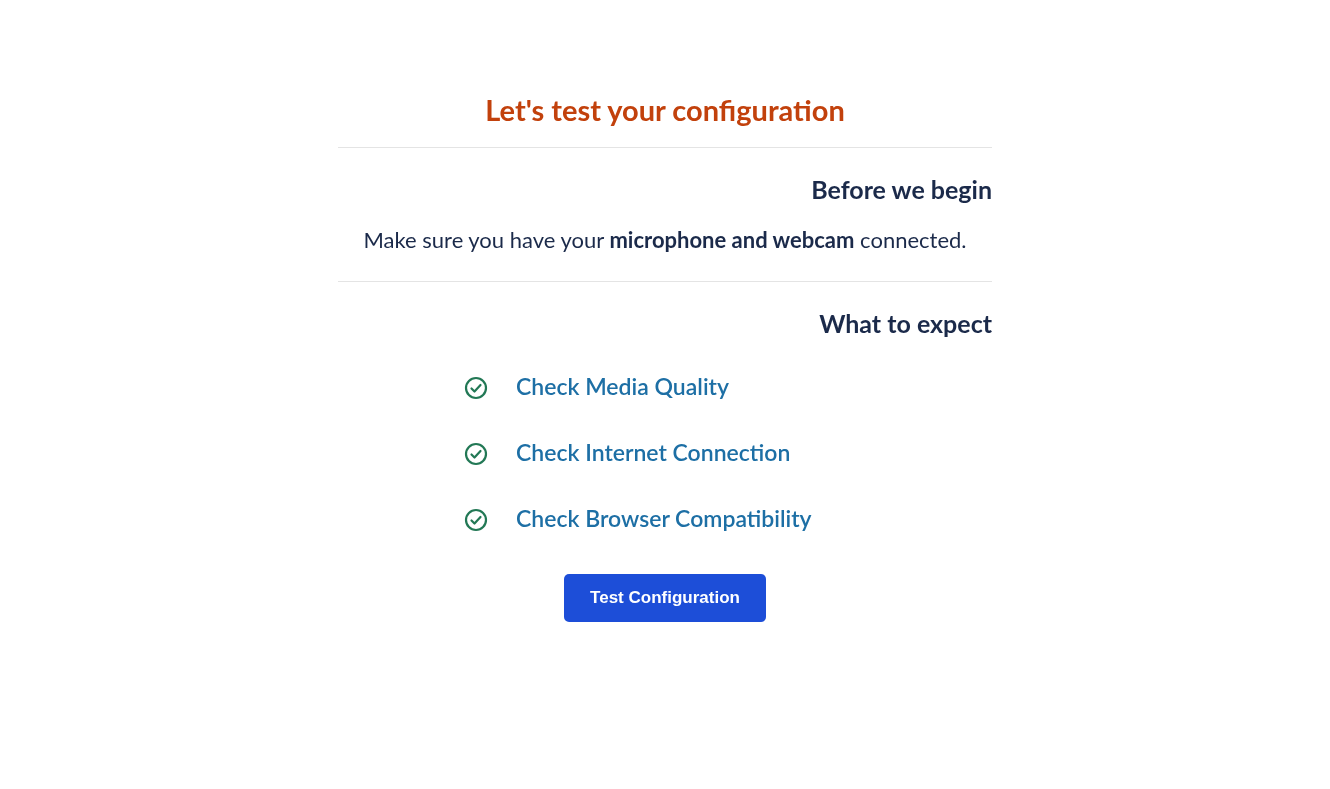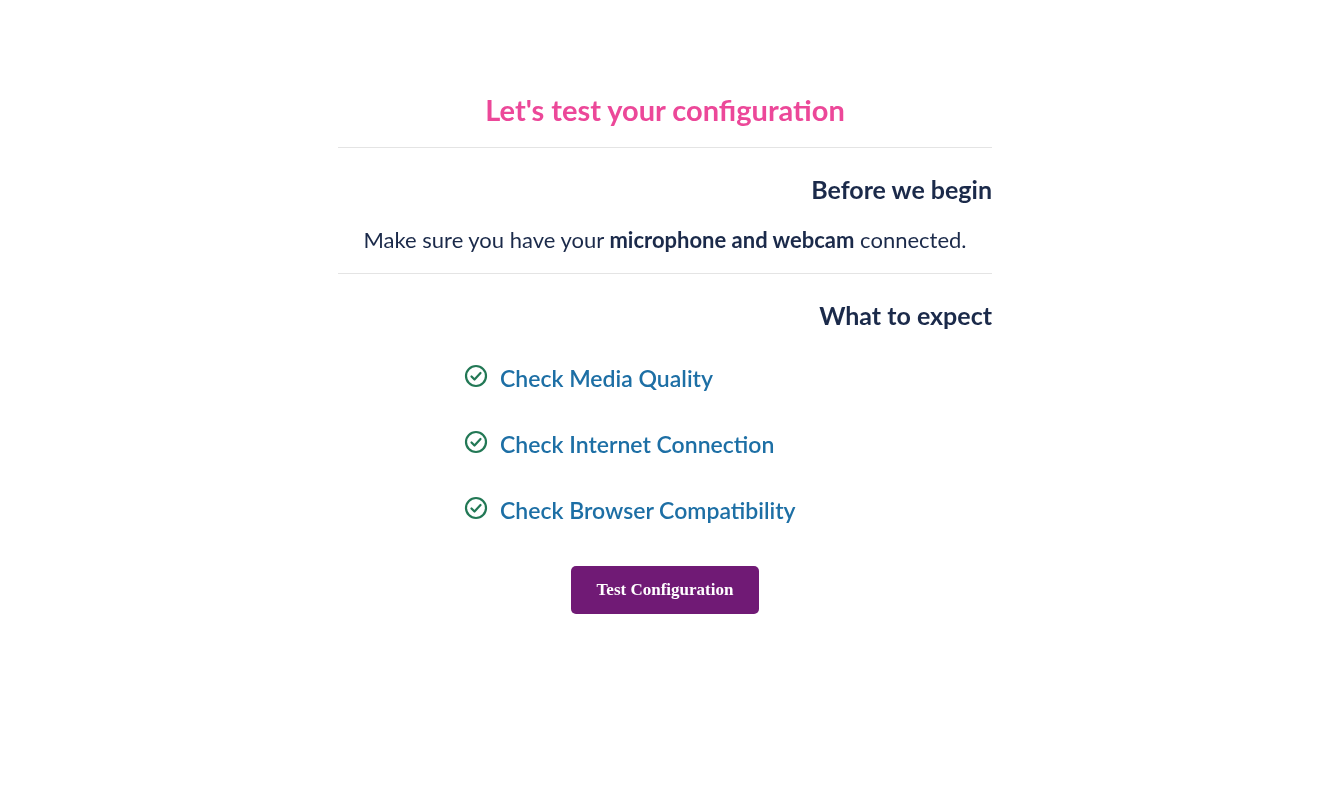--- a/index.html
+++ b/index.html
@@ -13,21 +13,21 @@
       width: 1330px;
       height: 789px;
       overflow: hidden;
     }
     .container {
       width: 654px;
       margin: 0 auto;
       padding-top: 92px;
     }
     .title {
-      color: #ec4899;
+      color: #c2410c;
       font-size: 29px;
       font-weight: 700;
       text-align: center;
       padding-bottom: 20px;
     }
     .divider {
       border: none;
       border-top: 1px solid #e4e4e4;
       margin: 0;
     }
@@ -37,60 +37,61 @@
       font-weight: 700;
       text-align: right;
       margin-top: 26px;
       margin-bottom: 22px;
     }
     .instruction {
       color: #1b2a4a;
       font-size: 22px;
       font-weight: 400;
       text-align: center;
-      margin-bottom: 20px;
+      margin-bottom: 28px;
     }
     .instruction .bold {
       font-weight: 700;
     }
     .check-list {
       list-style: none;
       padding-left: 126px;
       margin-top: 34px;
     }
     .check-item {
       display: flex;
-      align-items: flex-start;
+      align-items: flex-end;
       margin-bottom: 38px;
+      gap: 16px;
     }
     .check-icon {
       width: 24px;
       height: 24px;
       flex-shrink: 0;
       margin-right: 12px;
     }
     .check-label {
       color: #1d6fa5;
       font-size: 23px;
       font-weight: 600;
     }
     .button-wrap {
       text-align: center;
       margin-top: 42px;
     }
     .primary-button {
-      background: #701a75;
+      background: #1d4ed8;
       color: #ffffff;
       font-size: 17px;
       font-weight: 700;
       border: none;
       border-radius: 5px;
       padding: 14px 26px;
       cursor: pointer;
-      font-family: Liberation Serif, serif;
+      font-family: Liberation Sans, sans-serif;
     }
   </style>
 </head>
 <body>
 
 <div class="container">
 
   <h1 class="title">Let's test your configuration</h1>
 
   <hr class="divider">

